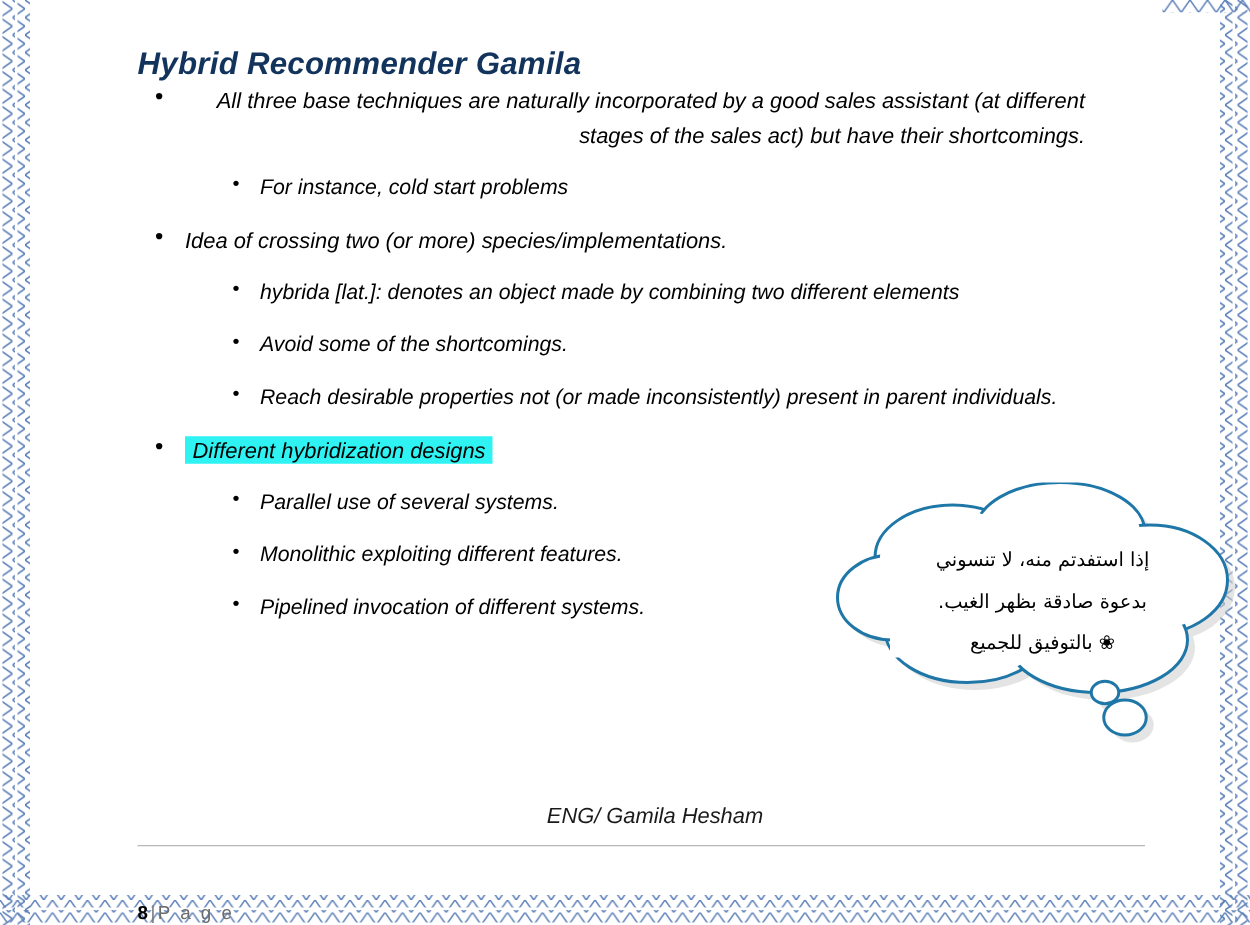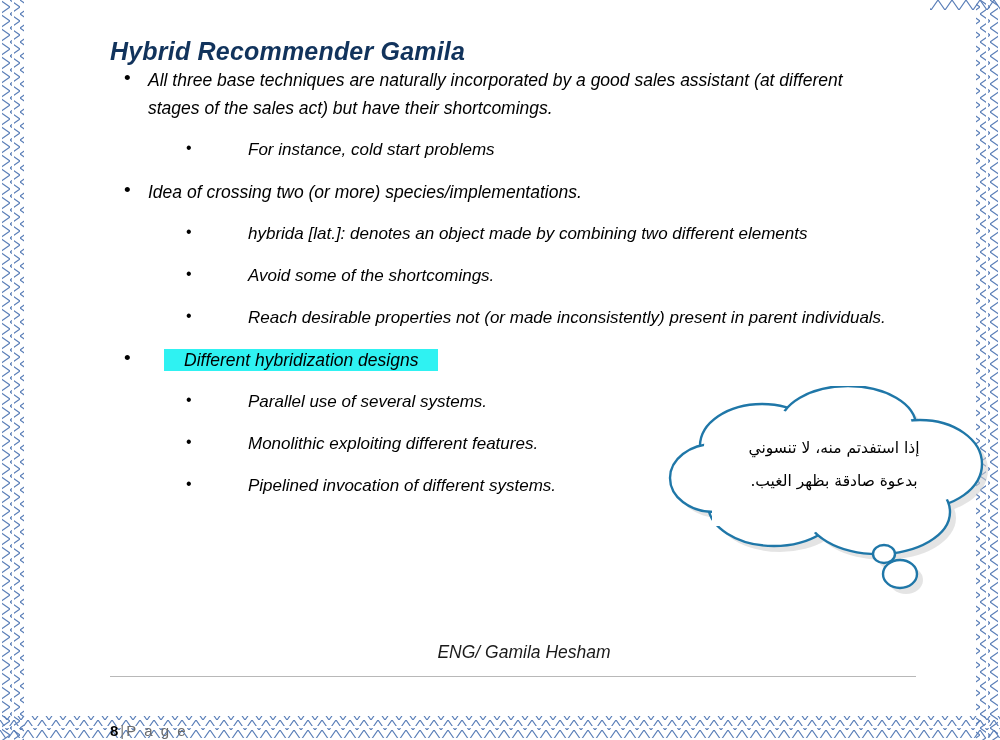--- a/index.html
+++ b/index.html
@@ -76,29 +76,28 @@
   .bullet-row.lvl2 .bullet-dot {
     font-size: 16px;
     width: 22px;
   }
   .bullet-text {
     font-style: italic;
     font-size: 17.5px;
     line-height: 28px;
     color: #000;
     max-width: 720px;
+    text-align: right;
   }
   .bullet-row.lvl2 .bullet-text {
     font-size: 17px;
-    margin-left: 40px;
   }
   .hl {
     background: #2ff2f2;
-    padding: 1px 20px;
-    margin-left: 16px;
+    padding: 1px 6px;
   }
 
   
   .cloud-wrap {
     position: absolute;
     left: 628px;
     top: 378px;
     width: 368px;
     height: 230px;
   }
@@ -271,20 +270,21 @@
           <rect x="60" y="48" width="220" height="92"></rect>
         </g>
 
         <ellipse cx="232" cy="168" rx="11" ry="9" fill="#ffffff"></ellipse>
         <ellipse cx="248" cy="188" rx="17" ry="14" fill="#ffffff"></ellipse>
       </g>
     </svg>
     <div class="cloud-text">
       <div>إذا استفدتم منه، لا تنسوني</div>
       <div>بدعوة صادقة بظهر الغيب.</div>
+      <div>❀ بالتوفيق للجميع</div>
     </div>
   </div>
 
   <div class="signature">ENG/ Gamila Hesham</div>
 
   <div class="footer-rule"></div>
   <div class="page-num">
     <span class="num">8</span><span class="sep">|</span><span class="word">P a g e</span>
   </div>
 

